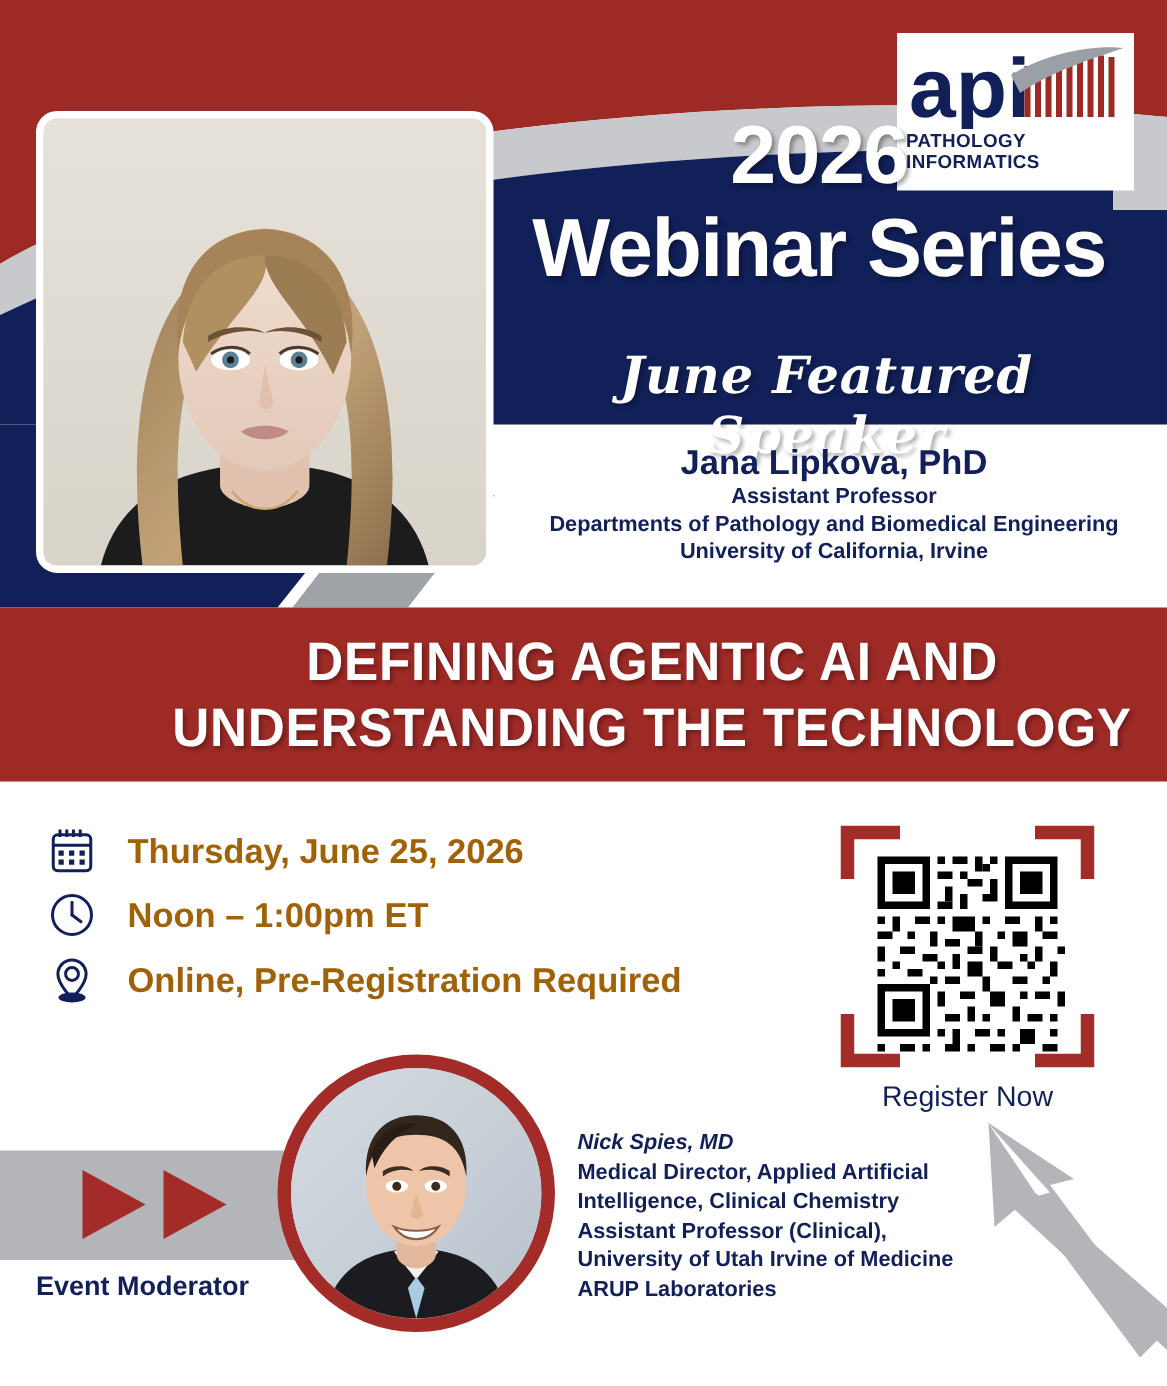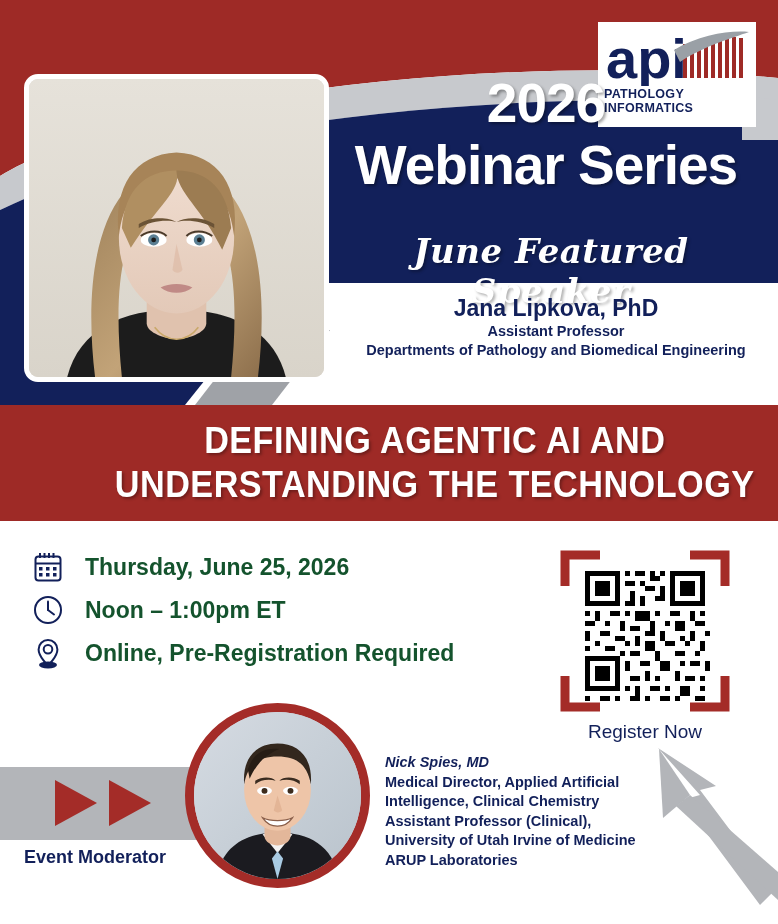--- a/index.html
+++ b/index.html
@@ -170,21 +170,21 @@
     width: 40px;
     height: 40px;
     flex: 0 0 40px;
     display: flex;
     align-items: center;
     justify-content: center;
   }
   .detail-icon svg { display: block; }
   .detail-text {
     margin-left: 17px;
-    color: #14532d;
+    color: #a16207;
     font-weight: bold;
     font-size: 23px;
     line-height: 28px;
     white-space: nowrap;
   }
 
   
   .qr-wrap {
     position: absolute;
     left: 560px;
@@ -368,20 +368,21 @@
   <div class="hero-title">
     <div class="hero-year">2026</div>
     <div class="hero-series">Webinar Series</div>
   </div>
   <div class="hero-featured">June Featured Speaker</div>
 
   <div class="speaker-block">
     <div class="speaker-name">Jana Lipkova, PhD</div>
     <div class="speaker-line">Assistant Professor</div>
     <div class="speaker-line">Departments of Pathology and Biomedical Engineering</div>
+    <div class="speaker-line">University of California, Irvine</div>
   </div>
 
   <div class="title-banner">
     <div class="title-line">DEFINING AGENTIC AI AND</div>
     <div class="title-line">UNDERSTANDING THE TECHNOLOGY</div>
   </div>
 
   <div class="details">
 
     <div class="detail-row">

